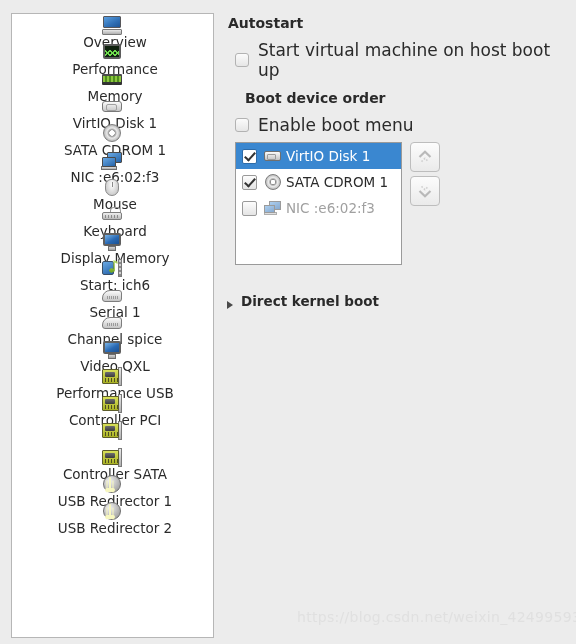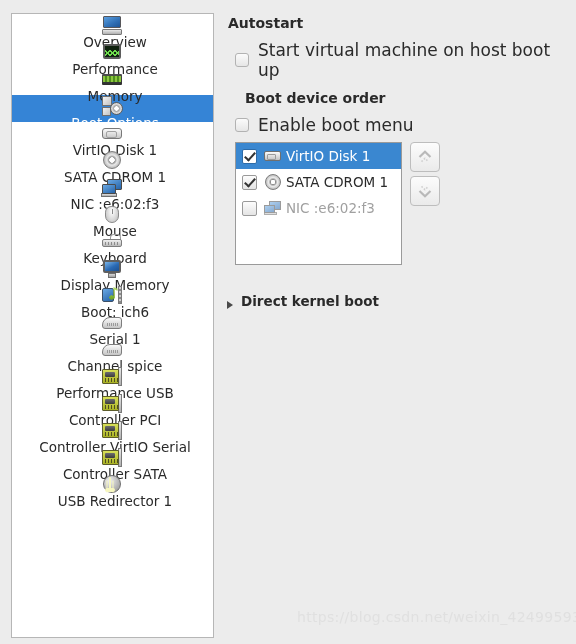--- a/index.html
+++ b/index.html
@@ -397,28 +397,20 @@
         <span class="scr"></span>
       </span>
       <span class="hw-label">Performance</span>
     </div>
     <div class="hw-item">
       <span class="hw-icon ic-mem">
         <span class="stick"></span>
       </span>
       <span class="hw-label">Memory</span>
     </div>
-    <div class="hw-item selected">
-      <span class="hw-icon ic-boot">
-        <span class="sq1"></span>
-        <span class="sq2"></span>
-        <span class="gear"></span>
-      </span>
-      <span class="hw-label">Boot Options</span>
-    </div>
     <div class="hw-item">
       <span class="hw-icon ic-disk">
         <span class="d"></span>
       </span>
       <span class="hw-label">VirtIO Disk 1</span>
     </div>
     <div class="hw-item">
       <span class="hw-icon ic-cdrom">
         <span class="c"></span>
       </span>
@@ -451,68 +443,81 @@
         <span class="scr"></span>
       </span>
       <span class="hw-label">Display Memory</span>
     </div>
     <div class="hw-item">
       <span class="hw-icon ic-sound">
         <span class="bar"></span>
         <span class="sp"></span>
         <span class="note"></span>
       </span>
-      <span class="hw-label">Boot: ich6</span>
+      <span class="hw-label">Start: ich6</span>
     </div>
     <div class="hw-item">
       <span class="hw-icon ic-serial">
         <span class="b"></span>
       </span>
       <span class="hw-label">Serial 1</span>
     </div>
     <div class="hw-item">
       <span class="hw-icon ic-serial">
         <span class="b"></span>
       </span>
       <span class="hw-label">Channel spice</span>
+    </div>
+    <div class="hw-item">
+      <span class="hw-icon ic-display">
+        <span class="stand"></span>
+        <span class="scr"></span>
+      </span>
+      <span class="hw-label">Video QXL</span>
     </div>
     <div class="hw-item">
       <span class="hw-icon ic-ctrl">
         <span class="brk"></span>
         <span class="card"></span>
       </span>
       <span class="hw-label">Performance USB</span>
     </div>
     <div class="hw-item">
       <span class="hw-icon ic-ctrl">
         <span class="brk"></span>
         <span class="card"></span>
       </span>
       <span class="hw-label">Controller PCI</span>
     </div>
     <div class="hw-item">
       <span class="hw-icon ic-ctrl">
         <span class="brk"></span>
         <span class="card"></span>
       </span>
-      <span class="hw-label">Controller VirtIO Serial</span>
     </div>
     <div class="hw-item">
       <span class="hw-icon ic-ctrl">
         <span class="brk"></span>
         <span class="card"></span>
       </span>
       <span class="hw-label">Controller SATA</span>
     </div>
     <div class="hw-item">
       <span class="hw-icon ic-usb">
         <span class="circ"></span>
         <span class="trid"></span>
       </span>
       <span class="hw-label">USB Redirector 1</span>
+    </div>
+    <div class="hw-item">
+      <span class="hw-icon ic-usb">
+        <span class="circ"></span>
+        <span class="trid"></span>
+      </span>
+      <span class="hw-label">USB Redirector 2</span>
     </div>
   </div>
 
 <div id="panel">
 
   <div class="section-title" style="left:13px; top:15px;">Autostart</div>
 
   <div class="cbrow" style="left:20px; top:40px;">
     <span class="checkbox"></span>
     <span class="lbl">Start virtual machine on host boot up</span>

